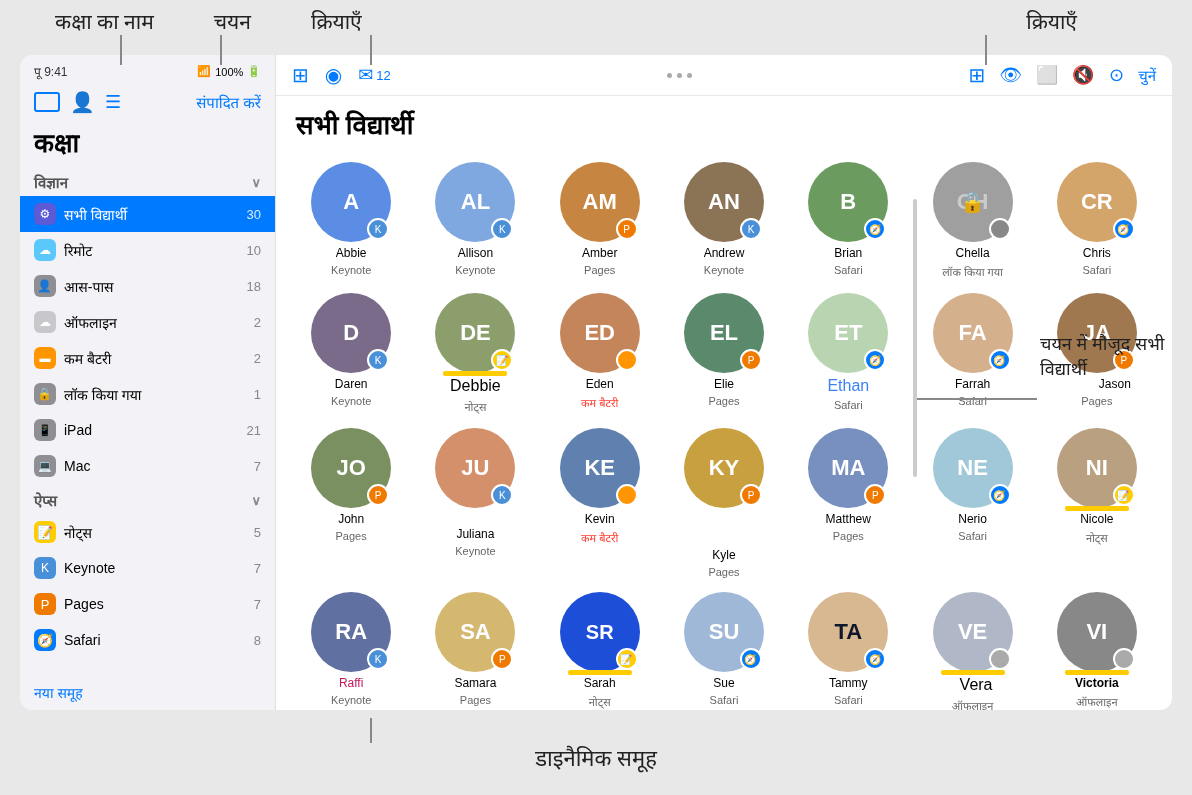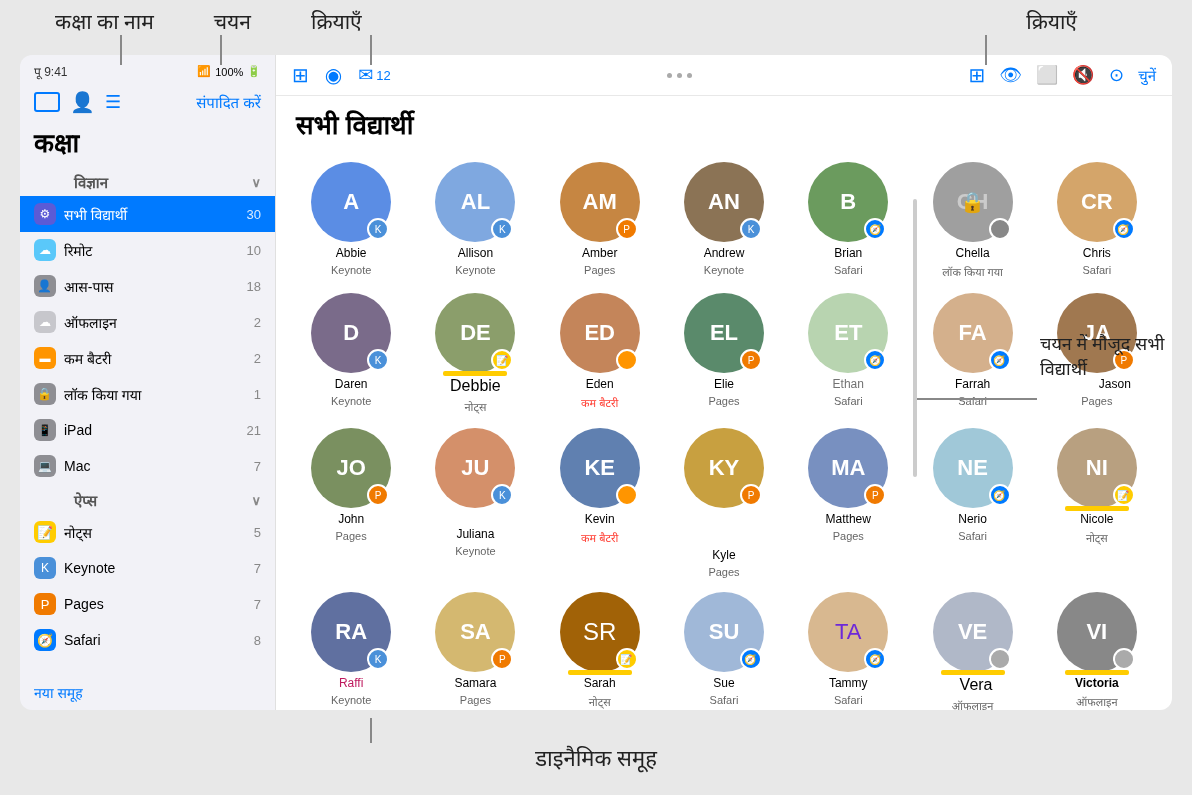--- a/index.html
+++ b/index.html
@@ -55,21 +55,20 @@
     }
 
     .sidebar-section-title {
       font-size: 15px;
       font-weight: 600;
       color: #555;
       padding: 6px 14px 4px;
       display: flex;
       align-items: center;
       justify-content: space-between;
-      margin-left: 40px;
     }
 
     .sidebar-item {
       display: flex;
       align-items: center;
       padding: 7px 14px;
       cursor: pointer;
       position: relative;
     }
 
@@ -471,21 +470,21 @@
     <span style="font-size:11px;color:#666;text-align:center;">Pages</span>
   </div>
         <div class="student-card">
     <div style="position:relative;width:80px;height:80px;">
       <div style="width:80px;height:80px;border-radius:50%;background:#b8d4b0;display:flex;align-items:center;justify-content:center;font-size:22px;font-weight:600;color:white;overflow:hidden;">
         ET
       </div>
 
       <div style="position:absolute;bottom:2px;right:2px;width:22px;height:22px;border-radius:50%;background:#007AFF;border:2px solid white;display:flex;align-items:center;justify-content:center;font-size:10px;color:white;">🧭</div>
     </div>
-    <span style="font-size:12px;font-weight:500;color:#737373;text-align:right;">Ethan</span>
+    <span style="font-size:16px;font-weight:500;color:#3b82f6;text-align:right;">Ethan</span>
     <span style="font-size:11px;color:#666;text-align:center;">Safari</span>
   </div>
         <div class="student-card">
     <div style="position:relative;width:80px;height:80px;">
       <div style="width:80px;height:80px;border-radius:50%;background:#d4b08c;display:flex;align-items:center;justify-content:center;font-size:22px;font-weight:600;color:white;overflow:hidden;">
         FA
       </div>
 
       <div style="position:absolute;bottom:2px;right:2px;width:22px;height:22px;border-radius:50%;background:#007AFF;border:2px solid white;display:flex;align-items:center;justify-content:center;font-size:10px;color:white;">🧭</div>
     </div>
@@ -598,21 +597,21 @@
         SA
       </div>
 
       <div style="position:absolute;bottom:2px;right:2px;width:22px;height:22px;border-radius:50%;background:#f07a00;border:2px solid white;display:flex;align-items:center;justify-content:center;font-size:10px;color:white;">P</div>
     </div>
     <span style="font-size:12px;font-weight:500;color:#000;text-align:center;">Samara</span>
     <span style="font-size:11px;color:#666;text-align:center;">Pages</span>
   </div>
         <div class="student-card">
     <div style="position:relative;width:80px;height:80px;">
-      <div style="width:80px;height:80px;border-radius:50%;background:#a16207;display:flex;align-items:center;justify-content:center;font-size:24px;font-weight:400;color:white;overflow:hidden;">
+      <div style="width:80px;height:80px;border-radius:50%;background:#1d4ed8;display:flex;align-items:center;justify-content:center;font-size:20px;font-weight:700;color:white;overflow:hidden;">
         SR
       </div>
 
       <div style="position:absolute;bottom:-3px;left:10%;width:80%;height:5px;background:#FFCC00;border-radius:2px;"></div>
       <div style="position:absolute;bottom:2px;right:2px;width:22px;height:22px;border-radius:50%;background:#FFCC00;border:2px solid white;display:flex;align-items:center;justify-content:center;font-size:10px;color:white;">📝</div>
     </div>
     <span style="font-size:12px;font-weight:500;color:#000;text-align:center;">Sarah</span>
     <span style="font-size:11px;color:#666;text-align:center;">नोट्स</span>
   </div>
         <div class="student-card">
@@ -621,21 +620,21 @@
         SU
       </div>
 
       <div style="position:absolute;bottom:2px;right:2px;width:22px;height:22px;border-radius:50%;background:#007AFF;border:2px solid white;display:flex;align-items:center;justify-content:center;font-size:10px;color:white;">🧭</div>
     </div>
     <span style="font-size:12px;font-weight:500;color:#000;text-align:center;">Sue</span>
     <span style="font-size:11px;color:#666;text-align:center;">Safari</span>
   </div>
         <div class="student-card">
     <div style="position:relative;width:80px;height:80px;">
-      <div style="width:80px;height:80px;border-radius:50%;background:#d8b890;display:flex;align-items:center;justify-content:center;font-size:22px;font-weight:400;color:#6d28d9;overflow:hidden;">
+      <div style="width:80px;height:80px;border-radius:50%;background:#d8b890;display:flex;align-items:center;justify-content:center;font-size:22px;font-weight:700;color:#0f172a;overflow:hidden;">
         TA
       </div>
 
       <div style="position:absolute;bottom:2px;right:2px;width:22px;height:22px;border-radius:50%;background:#007AFF;border:2px solid white;display:flex;align-items:center;justify-content:center;font-size:10px;color:white;">🧭</div>
     </div>
     <span style="font-size:12px;font-weight:500;color:#000;text-align:center;">Tammy</span>
     <span style="font-size:11px;color:#666;text-align:center;">Safari</span>
   </div>
         <div class="student-card">
     <div style="position:relative;width:80px;height:80px;">

